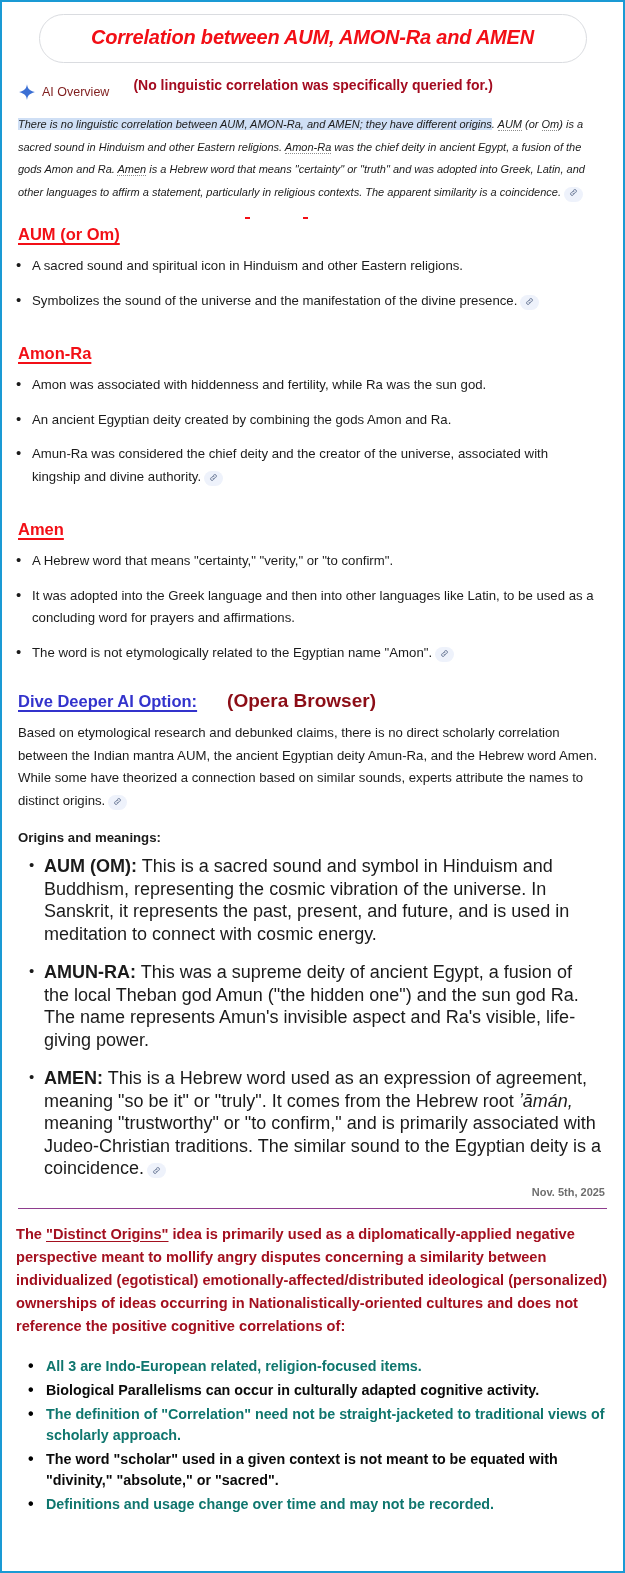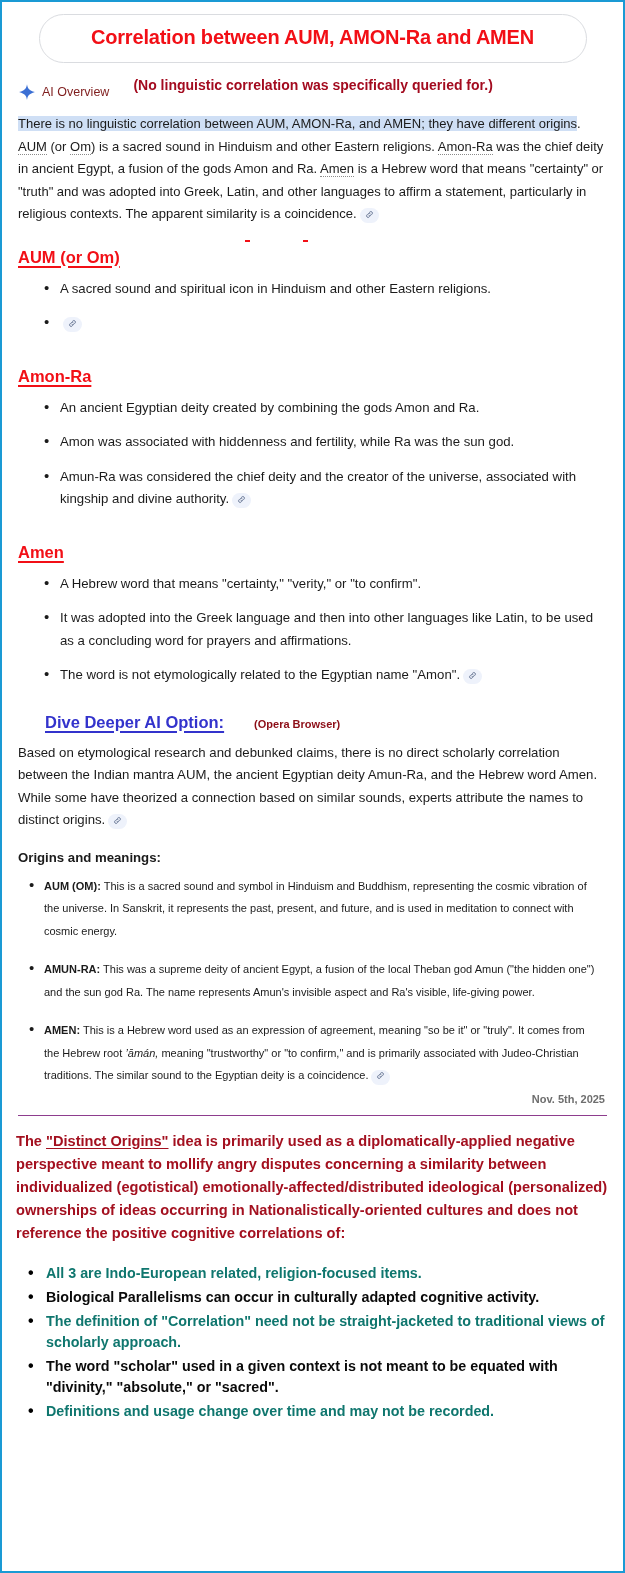--- a/index.html
+++ b/index.html
@@ -18,20 +18,21 @@
     border: 2px solid #1a9ad4;
     background: #ffffff;
     padding: 0;
     position: relative;
   }
   
   .title-wrap {
     padding: 12px 20px 6px 20px;
     display: flex;
     justify-content: center;
+    font-style: italic;
   }
   .title-pill {
     border: 1px solid #dadce0;
     border-radius: 30px;
     padding: 11px 26px 13px 26px;
     background: #fff;
     text-align: center;
     width: 100%;
     max-width: 548px;
   }
@@ -64,23 +65,24 @@
     color: #a30b1f;
     font-weight: bold;
     font-size: 14px;
     margin-left: 24px;
     margin-bottom: 10px;
     white-space: nowrap;
   }
   
   .overview {
     padding: 6px 16px 2px 16px;
-    font-size: 13px;
+    font-size: 11px;
     line-height: 22.5px;
     color: #1b1b1b;
+    font-style: italic;
   }
   .hl { background: #cfdff5; }
   .dotted { border-bottom: 1px dotted #8b8b8b; }
   .cite {
     display: inline-block;
     background: #eef2fb;
     border-radius: 9px;
     width: 19px; height: 15px;
     vertical-align: -2px;
     text-align: center;
@@ -101,21 +103,21 @@
   }
   .sec-head { position: relative; }
   .artifact {
     position: absolute;
     width: 5px; height: 2px;
     background: #f20f16;
     top: 12px;
   }
   ul.bl {
     margin: 2px 0 0 0;
-    padding-left: 58px;
+    padding-left: 30px;
     list-style: none;
   }
   ul.bl li {
     font-size: 13.2px;
     line-height: 22.5px;
     margin-bottom: 12px;
     position: relative;
     padding-right: 24px;
   }
   ul.bl li:before {
@@ -133,43 +135,42 @@
     align-items: baseline;
     gap: 30px;
   }
   .dive-link {
     color: #3333cc;
     font-size: 16.5px;
     font-weight: bold;
     text-decoration: underline;
     text-underline-offset: 3px;
     text-decoration-thickness: 2px;
-    margin-left: 27px;
   }
   .opera {
     color: #8c0d16;
     font-weight: bold;
-    font-size: 11px;
+    font-size: 19px;
   }
   .dive-para {
     padding: 2px 22px 0 16px;
     font-size: 13.2px;
     line-height: 22.5px;
     margin-top: 8px;
   }
   .origins-label {
     font-weight: bold;
     font-size: 13.2px;
     margin: 18px 0 10px 16px;
   }
   ul.bl2 {
     margin: 0; padding-left: 42px; list-style: none;
   }
   ul.bl2 li {
-    font-size: 11px;
+    font-size: 18px;
     line-height: 22.5px;
     margin-bottom: 16px;
     position: relative;
     padding-right: 22px;
   }
   ul.bl2 li:before {
     content: "\2022";
     position: absolute;
     left: -15px; top: -1px;
     font-size: 15px;
@@ -256,31 +257,31 @@
         </svg></span>
   </div>
 
   <div class="sec-head">
     <h2 class="sec">AUM (or Om)</h2>
     <span class="artifact" style="left:243px;"></span>
     <span class="artifact" style="left:301px;"></span>
   </div>
   <ul class="bl">
     <li><span>A sacred sound and spiritual icon in Hinduism and other Eastern religions.</span></li>
-    <li><span class="cite"><svg width="9" height="9" viewBox="0 0 24 24">
+    <li><span>Symbolizes the sound of the universe and the manifestation of the divine presence.</span><span class="cite"><svg width="9" height="9" viewBox="0 0 24 24">
             <path d="M10 14a4 4 0 0 0 5.66 0l3-3a4 4 0 1 0-5.66-5.66l-1.5 1.5M14 10a4 4 0 0 0-5.66 0l-3 3a4 4 0 1 0 5.66 5.66l1.5-1.5" fill="none" stroke="#5b6b8a" stroke-width="2.2" stroke-linecap="round"></path>
           </svg></span></li>
   </ul>
 
   <div class="sec-head">
     <h2 class="sec">Amon-Ra</h2>
   </div>
   <ul class="bl">
+    <li><span>Amon was associated with hiddenness and fertility, while Ra was the sun god.</span></li>
     <li><span>An ancient Egyptian deity created by combining the gods Amon and Ra.</span></li>
-    <li><span>Amon was associated with hiddenness and fertility, while Ra was the sun god.</span></li>
     <li><span>Amun-Ra was considered the chief deity and the creator of the universe, associated with kingship and divine authority.</span><span class="cite"><svg width="9" height="9" viewBox="0 0 24 24">
             <path d="M10 14a4 4 0 0 0 5.66 0l3-3a4 4 0 1 0-5.66-5.66l-1.5 1.5M14 10a4 4 0 0 0-5.66 0l-3 3a4 4 0 1 0 5.66 5.66l1.5-1.5" fill="none" stroke="#5b6b8a" stroke-width="2.2" stroke-linecap="round"></path>
           </svg></span></li>
   </ul>
 
   <div class="sec-head">
     <h2 class="sec">Amen</h2>
   </div>
   <ul class="bl">
     <li><span>A Hebrew word that means "certainty," "verity," or "to confirm".</span></li>

